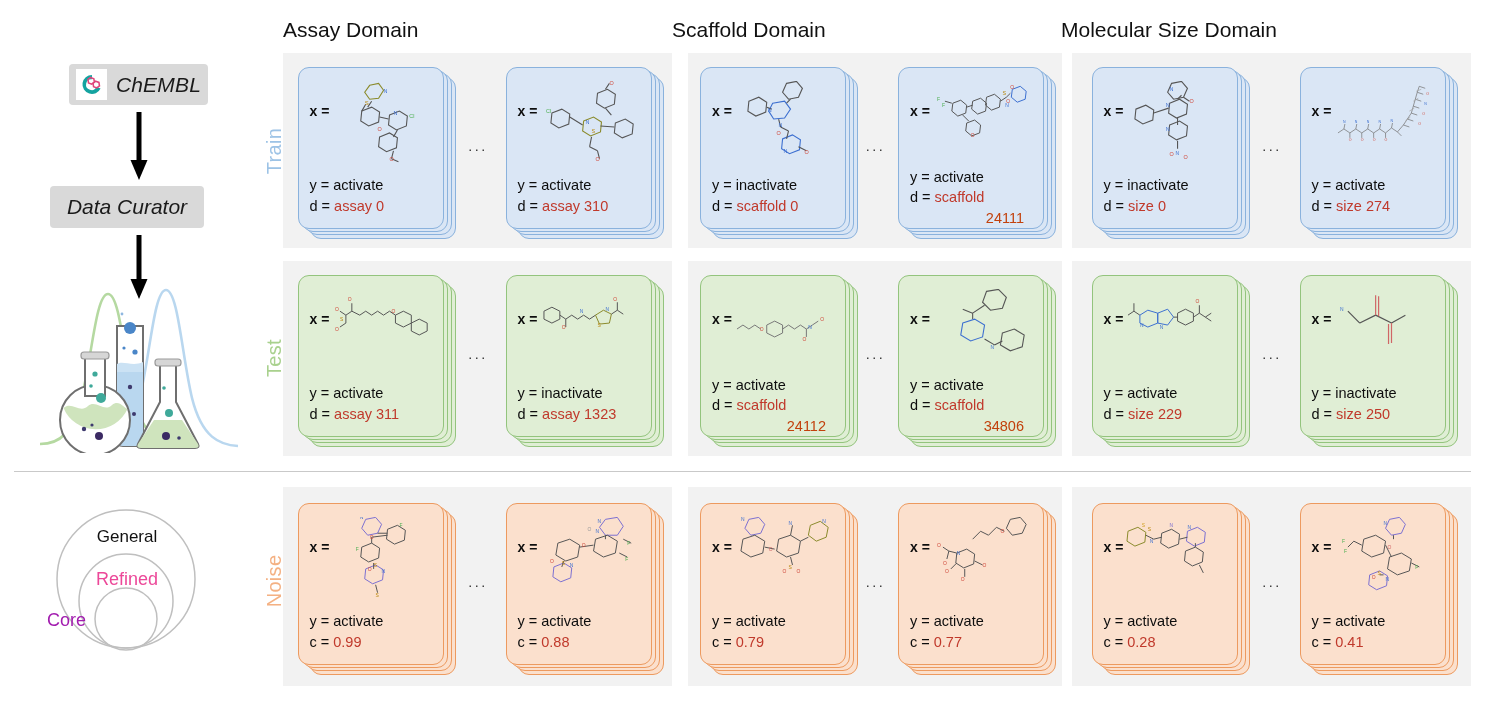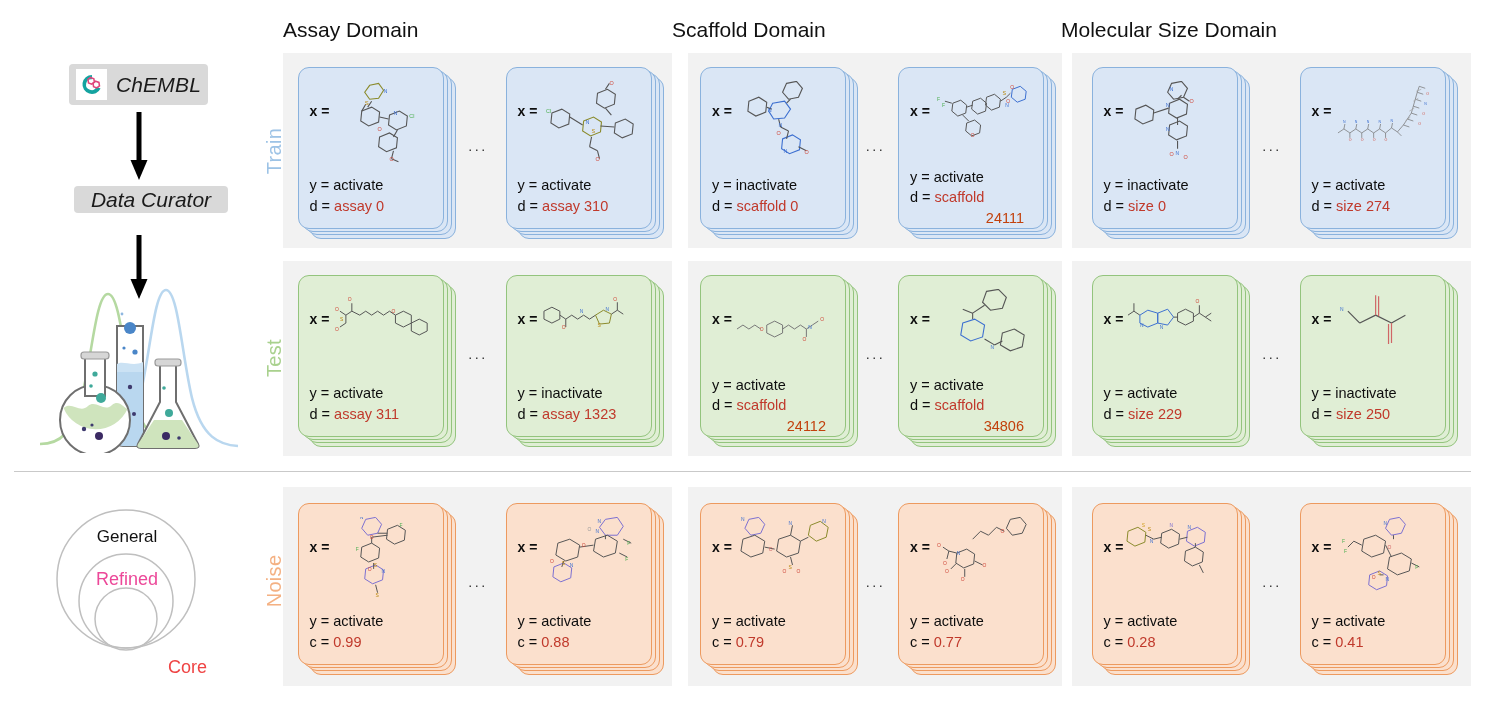--- a/index.html
+++ b/index.html
@@ -28,21 +28,21 @@
     font-style: italic;
   }
   #chembl-chip { left: 69px; top: 64px; width: 139px; height: 41px; }
   #chembl-logo-box {
     width: 31px; height: 31px; background: #ffffff;
     display: flex; align-items: center; justify-content: center;
     flex: 0 0 auto;
   }
   #chembl-label { font-size: 21px; color: #1a1a1a; letter-spacing: .2px; }
 
-  #curator-chip { left: 74px; top: 186px; width: 154px; height: 27px; }
+  #curator-chip { left: 50px; top: 186px; width: 154px; height: 42px; }
   #curator-label { font-size: 21px; color: #1a1a1a; }
 
   .arrow { position: absolute; width: 20px; }
   #arrow1 { left: 129px; top: 112px; height: 68px; }
   #arrow2 { left: 129px; top: 235px; height: 64px; }
 
   #flasks { position: absolute; left: 38px; top: 268px; width: 205px; height: 185px; }
   #venn   { position: absolute; left: 47px; top: 497px; width: 180px; height: 165px; }
 
   
@@ -244,21 +244,21 @@
 
     <div id="venn">
       <svg viewBox="0 0 180 165" width="180" height="165" aria-hidden="true">
         <circle cx="79" cy="82" r="69" fill="none" stroke="#bfbfbf" stroke-width="1.5"></circle>
         <circle cx="79" cy="104" r="47" fill="none" stroke="#bfbfbf" stroke-width="1.5"></circle>
         <circle cx="79" cy="122" r="31" fill="none" stroke="#bfbfbf" stroke-width="1.5"></circle>
       </svg>
       <div style="position:absolute;left:0;top:0;width:180px;height:165px;">
         <div style="position:absolute;left:0;top:30px;width:160px;text-align:center;font-size:17px;color:#111;">General</div>
         <div style="position:absolute;left:0;top:72px;width:160px;text-align:center;font-size:18px;color:#ec4899;">Refined</div>
-        <div style="position:absolute;left:0;top:113px;width:160px;text-align:right;font-size:18px;color:#ef4444;margin-top:47px;">Core</div>
+        <div style="position:absolute;left:0;top:113px;width:160px;text-align:left;font-size:18px;color:#a21caf;">Core</div>
       </div>
     </div>
   </div>
 
   <div id="divider"></div>
 
   <div class="col-header" id="hdr-0">Assay Domain</div>
   <div class="col-header" id="hdr-1">Scaffold Domain</div>
   <div class="col-header" id="hdr-2">Molecular Size Domain</div>
 

